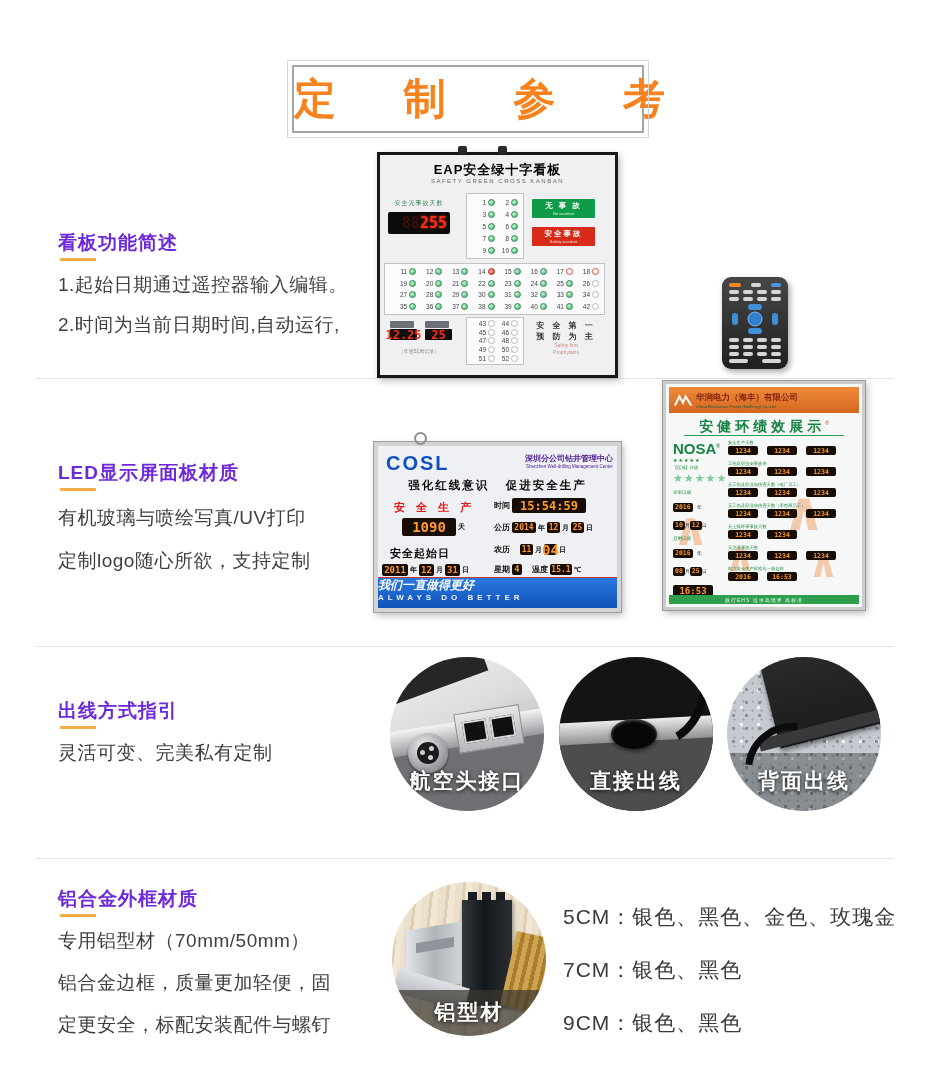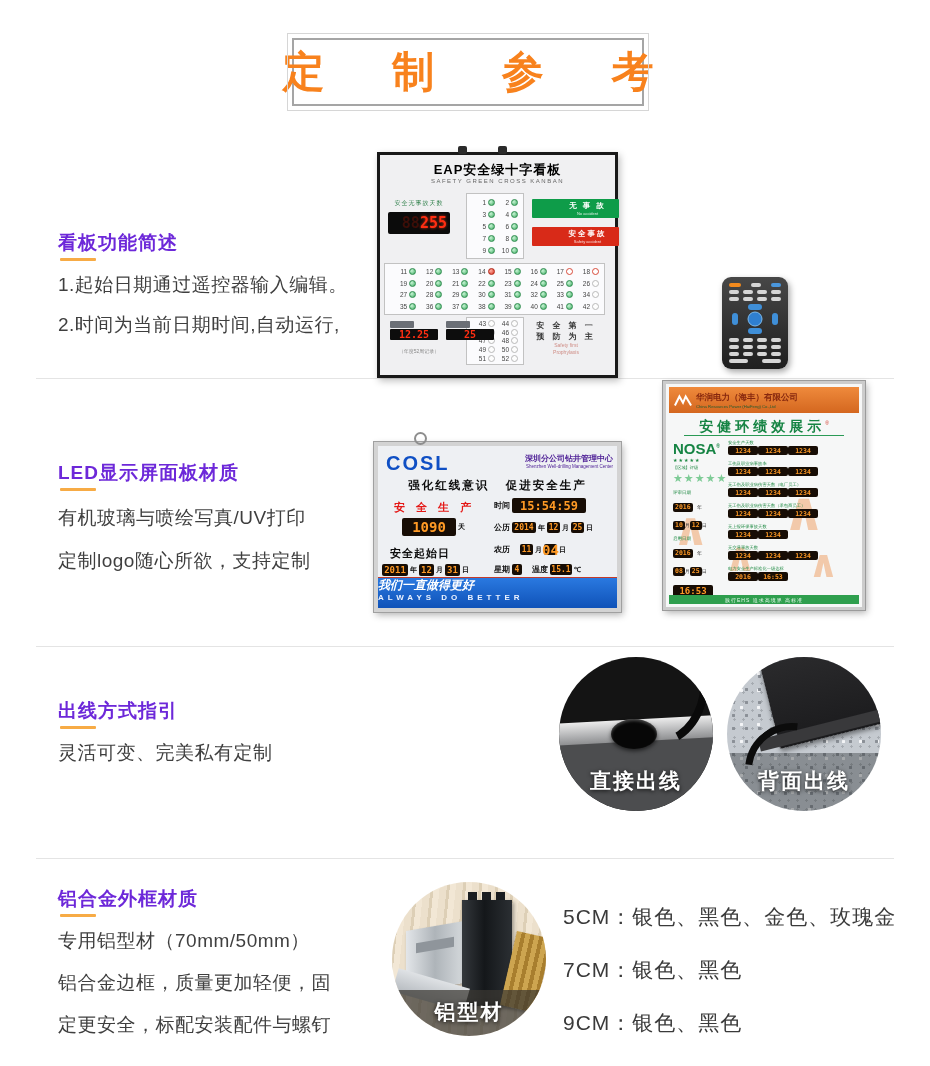--- a/index.html
+++ b/index.html
@@ -5,21 +5,21 @@
   html,body{margin:0;padding:0;background:#fff;}
   #page{position:relative;width:930px;height:1066px;background:#ffffff;overflow:hidden;
         font-family:"Liberation Sans",sans-serif;color:#3f3f3f;}
   .abs{position:absolute;}
   
   .sec-head{font-size:19px;font-weight:bold;color:#6d28d9;letter-spacing:1px;}
   .sec-rule{width:36px;height:3px;background:#f7ab45;border-radius:1px;}
   .body-text{font-size:19px;color:#3f3f3f;letter-spacing:.5px;white-space:nowrap;}
   .hr{position:absolute;left:36px;right:36px;height:1px;background:#e4e4e4;}
   
-  .title-box{left:292px;top:38px;width:348px;height:64px;display:flex;align-items:center;justify-content:center;
+  .title-box{left:292px;top:65px;width:348px;height:64px;display:flex;align-items:center;justify-content:flex-start;
              border:2px solid #a5a5a5;outline:1px solid #d6d6d6;outline-offset:4px;background:#fff;}
   .title-box span{font-size:42px;font-weight:bold;color:#f8821d;letter-spacing:28px;margin-right:-28px;white-space:nowrap;}
   
   .eap{left:377px;top:152px;width:235px;height:220px;background:#f0f0f2;border:3px solid #181818;
        box-shadow:2px 3px 7px rgba(0,0,0,.25);}
   .eap .hook{position:absolute;top:-9px;width:9px;height:8px;background:#2a2a2a;border-radius:2px;}
   .eap-title{position:absolute;top:6px;left:0;right:0;text-align:center;font-size:13px;font-weight:bold;color:#000;letter-spacing:1px;}
   .eap-sub{position:absolute;top:23px;left:0;right:0;text-align:center;font-size:6px;color:#666;letter-spacing:1.5px;}
   .eap-counter-label{position:absolute;left:4px;top:44px;width:70px;text-align:center;font-size:6px;color:#2a7d46;letter-spacing:1px;}
   .eap-led{position:absolute;left:8px;top:57px;width:62px;height:22px;background:#0b0b0b;border-radius:2px;
@@ -29,26 +29,26 @@
   .eap-led .lit{color:#ff2e12;text-shadow:0 0 3px rgba(255,60,25,.8);}
   .numbox{border:1px solid #c2c2c2;background:#fbfbfd;display:grid;box-sizing:border-box;align-content:space-around;}
   .cell{display:flex;align-items:center;justify-content:flex-end;gap:2px;}
   .cell .num{font-size:6.5px;color:#444;}
   .dot{width:7px;height:7px;border-radius:50%;border:1px solid #9a9a9a;background:#f7f7f7;box-sizing:border-box;flex:none;}
   .dot.g{background:radial-gradient(circle at 35% 35%,#c9f4d6,#3fae63);border-color:#2f8d4f;}
   .dot.r{background:radial-gradient(circle at 35% 35%,#ffb3a6,#d8301f);border-color:#b02415;}
   .dot.ro{background:#fff;border-color:#d84a3a;}
   .dot.o{background:#fdfdfd;border-color:#b9b9b9;}
   .badge{position:absolute;left:152px;width:63px;height:19px;border-radius:1px;display:flex;flex-direction:column;
-         align-items:center;justify-content:center;color:#fff;padding-left:24px;}
+         align-items:center;justify-content:center;color:#fff;}
   .badge .cn{font-size:7.5px;font-weight:bold;letter-spacing:2px;}
   .badge .en{font-size:4px;opacity:.85;}
   .mini-chip .lbl{width:24px;height:7px;background:#6b6f76;margin-bottom:1px;border-radius:1px;}
-  .mini-chip .led{width:48px;height:11px;background:#0d0d0d;color:#ff2e12;font-family:"DejaVu Sans Mono",monospace;
-                  font-size:10px;font-weight:bold;display:flex;align-items:center;justify-content:center;border-radius:1px;}
+  .mini-chip .led{width:27px;height:11px;background:#0d0d0d;color:#ff2e12;font-family:"DejaVu Sans Mono",monospace;
+                  font-size:12px;font-weight:bold;display:flex;align-items:center;justify-content:center;border-radius:1px;}
   .eap-note{position:absolute;left:2px;top:193px;width:74px;text-align:center;font-size:5px;color:#8a8a8a;}
   .eap-slogan{position:absolute;left:150px;top:165px;width:72px;text-align:center;}
   .eap-slogan .l{font-size:8px;font-weight:bold;color:#3a3a3a;letter-spacing:3px;line-height:11px;}
   .eap-slogan .e{font-size:5px;color:#cf8d86;line-height:7px;}
   
   .remote{left:722px;top:277px;width:66px;height:92px;background:linear-gradient(180deg,#474747,#1f1f1f);
           border-radius:9px;box-shadow:2px 3px 6px rgba(0,0,0,.35);padding:6px 7px;box-sizing:border-box;
           display:flex;flex-direction:column;justify-content:space-between;}
   .r-row{display:flex;justify-content:space-between;}
   .rb{height:4px;width:10px;border-radius:2px;background:#d6d6d6;}
@@ -99,21 +99,21 @@
   .hse-nosa sup{font-size:5px;}
   .hse-stars-s{font-size:5px;color:#1f8a43;letter-spacing:1px;}
   .hse-tag{font-size:4.2px;color:#1f8a43;margin-top:2px;}
   .hse-stars-b{font-size:11px;color:#7ecb96;letter-spacing:1px;margin-top:2px;}
   .hse-lab{font-size:4.5px;color:#1f8a43;margin-top:5px;white-space:nowrap;}
   .hse-left .chip{height:9px;font-size:6.5px;padding:0 2px;margin-top:1px;}
   .hse-left .u{font-size:5px;color:#333;}
   .hse-right{position:absolute;left:62px;top:56px;width:126px;z-index:2;}
   .hse-row{margin-bottom:6px;}
   .hse-row .rl{font-size:4.3px;color:#1f8a43;white-space:nowrap;overflow:hidden;}
-  .hse-row .chips{display:flex;margin-top:1px;}
+  .hse-row .chips{display:flex;gap:9px;margin-top:1px;}
   .hse-row .chip{width:30px;height:9px;font-size:6.5px;}
   .hse-wm{position:absolute;font-weight:bold;color:rgba(236,126,44,.38);z-index:1;font-family:"DejaVu Sans",sans-serif;}
   .hse-footer{position:absolute;left:3px;right:3px;bottom:3px;height:9px;background:#2f9f4e;z-index:2;
               display:flex;align-items:center;justify-content:center;font-size:5px;color:#eafbef;letter-spacing:1px;}
   
   .circle{position:absolute;width:154px;height:154px;border-radius:50%;overflow:hidden;background:#ddd;}
   .circle-cap{position:absolute;left:0;right:0;bottom:16px;text-align:center;color:#fff;font-size:21px;font-weight:bold;
               letter-spacing:2px;text-shadow:0 1px 4px rgba(0,0,0,.85);z-index:5;}
   .s1{background:linear-gradient(155deg,#f2f2f2 0%,#dcdcdc 40%,#9c9c9c 100%);}
   .s1 .wedge{position:absolute;left:-30px;top:-34px;width:120px;height:70px;background:#262626;transform:rotate(-20deg);}
@@ -638,20 +638,37 @@
           </div>
         </div>
       </div>
     <div class="hse-footer">践行EHS 追求高境界 高标准</div>
   </div>
 
   <div class="abs sec-head" style="left:58px;top:698px">出线方式指引</div>
   <div class="abs sec-rule" style="left:60px;top:726px"></div>
   <div class="abs body-text" style="left:58px;top:740px">灵活可变、完美私有定制</div>
 
+  <div class="abs circle s1" style="left:390px;top:657px">
+    <div class="wedge"></div>
+    <div class="bar"></div>
+    <div class="under"></div>
+    <div class="plug">
+      <i>
+          <b style="left:3px;top:8px"></b>
+          <b style="left:12px;top:4px"></b>
+          <b style="left:11px;top:13px"></b>
+        </i>
+    </div>
+    <div class="rj">
+        <i></i>
+        <i></i>
+      </div>
+    <div class="circle-cap">航空头接口</div>
+  </div>
 
   <div class="abs circle s2" style="left:559px;top:657px">
     <div class="bar"></div>
     <div class="under"></div>
     <div class="cable"></div>
     <div class="grommet"></div>
     <div class="circle-cap">直接出线</div>
   </div>
 
   <div class="abs circle s3" style="left:727px;top:657px">

